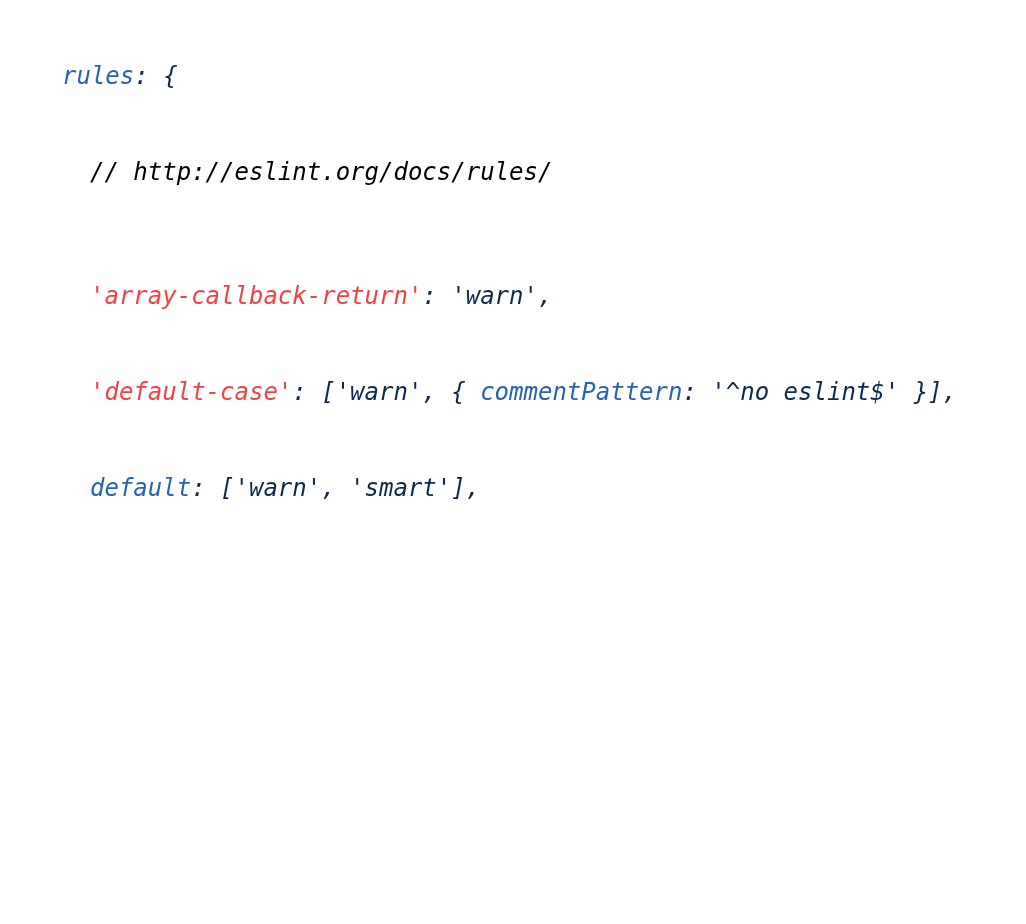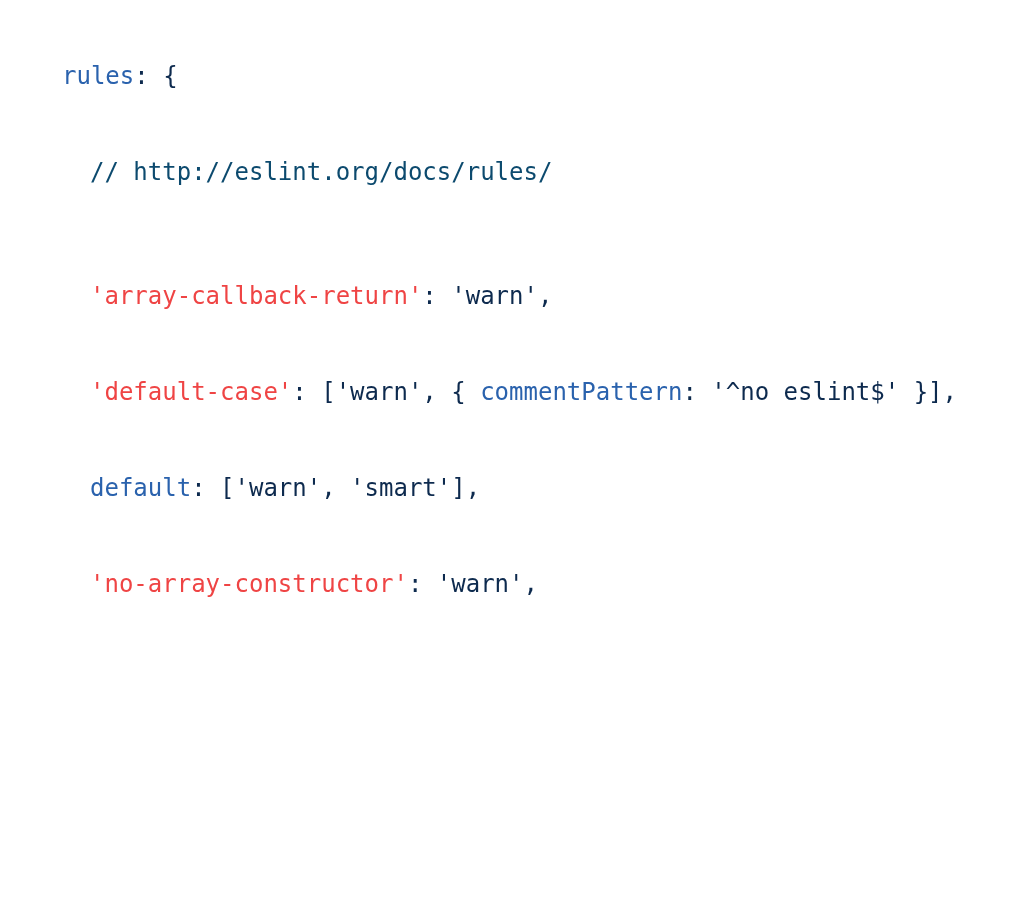--- a/index.html
+++ b/index.html
@@ -3,38 +3,37 @@
 <meta charset="utf-8">
 <style>
   html, body { margin: 0; padding: 0; background: #ffffff; }
   body { width: 1026px; height: 924px; overflow: hidden; position: relative; }
   .code {
     position: absolute; left: 62px; top: 0;
     font-family: "DejaVu Sans Mono", "Liberation Mono", monospace;
     font-size: 24px; color: #0d2a4e;
     white-space: pre;
   }
-  .line { height: 40px; line-height: 40px; }
+  .line { height: 40px; line-height: 40px; font-style: italic; }
   .line.nested { padding-left: 28px; }
   .kw { color: #2a62ad; }
-  .comment { color: #0c4a6e; }
+  .comment { color: #000000; }
   .str { color: #ef4444; }
   .punc { color: #0d2a4e; }
 </style>
 </head>
 <body>
 
 <div class="code">
   <div class="line"><span class="kw">rules</span><span class="punc">: {</span></div>
   <div class="line nested"><span class="comment">// http://eslint.org/docs/rules/</span></div>
 
   <div class="line nested"><span class="str">'array-callback-return'</span><span>: 'warn',</span></div>
   <div class="line nested"><span class="str">'default-case'</span><span>: ['warn', { </span><span class="kw">commentPattern</span><span>: '^no eslint$' }],</span></div>
   <div class="line nested"><span class="kw">default</span><span>: ['warn', 'smart'],</span></div>
-  <div class="line nested"><span class="str">'no-array-constructor'</span><span>: 'warn',</span></div>
   
   
   
   
   
   
   
   
   
   

